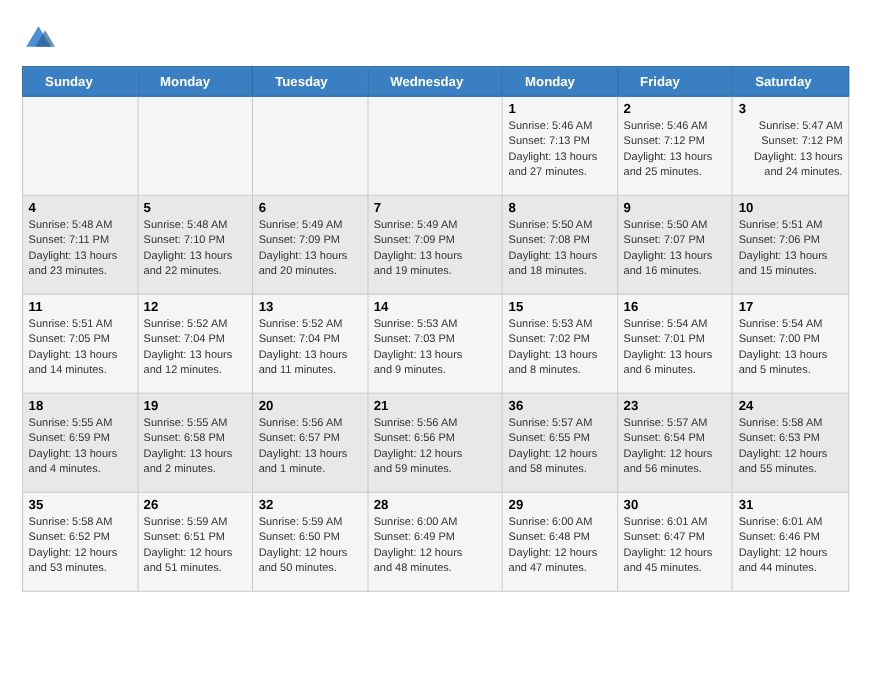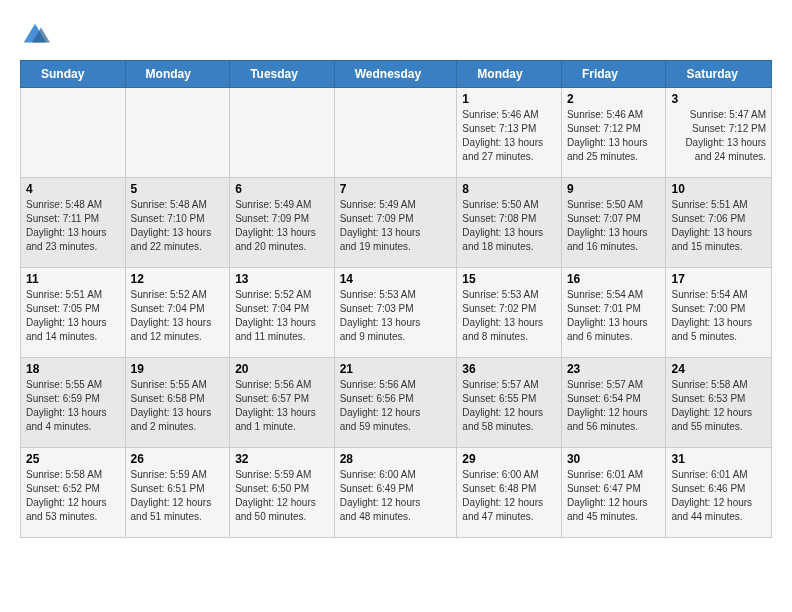--- a/index.html
+++ b/index.html
@@ -288,21 +288,21 @@
         <td>
           <div class="day-num">24</div>
           <div class="day-info" style="white-space: pre-line;">Sunrise: 5:58 AM
 Sunset: 6:53 PM
 Daylight: 12 hours
 and 55 minutes.</div>
         </td>
       </tr>
       <tr>
         <td>
-          <div class="day-num">25</div>
+          <div class="day-num">35</div>
           <div class="day-info" style="white-space: pre-line;">Sunrise: 5:58 AM
 Sunset: 6:52 PM
 Daylight: 12 hours
 and 53 minutes.</div>
         </td>
         <td>
           <div class="day-num">26</div>
           <div class="day-info" style="white-space: pre-line;">Sunrise: 5:59 AM
 Sunset: 6:51 PM
 Daylight: 12 hours

